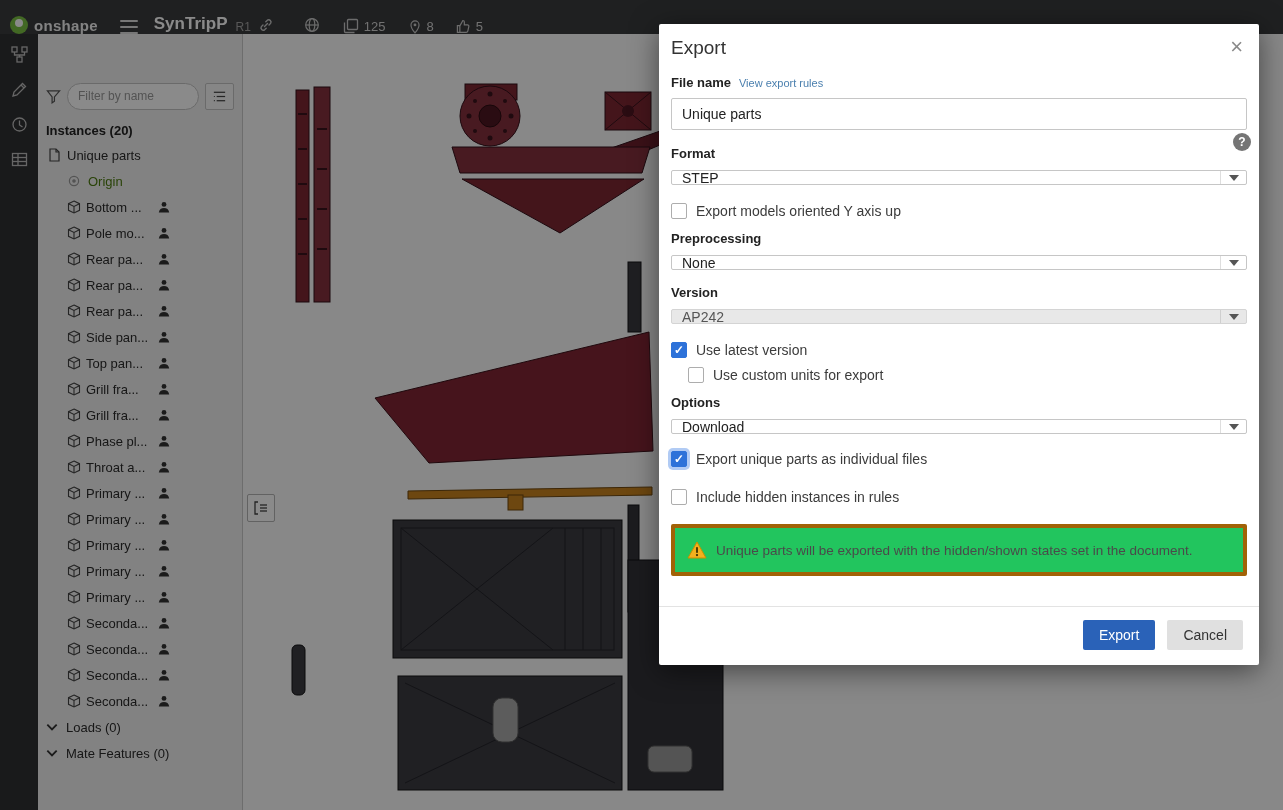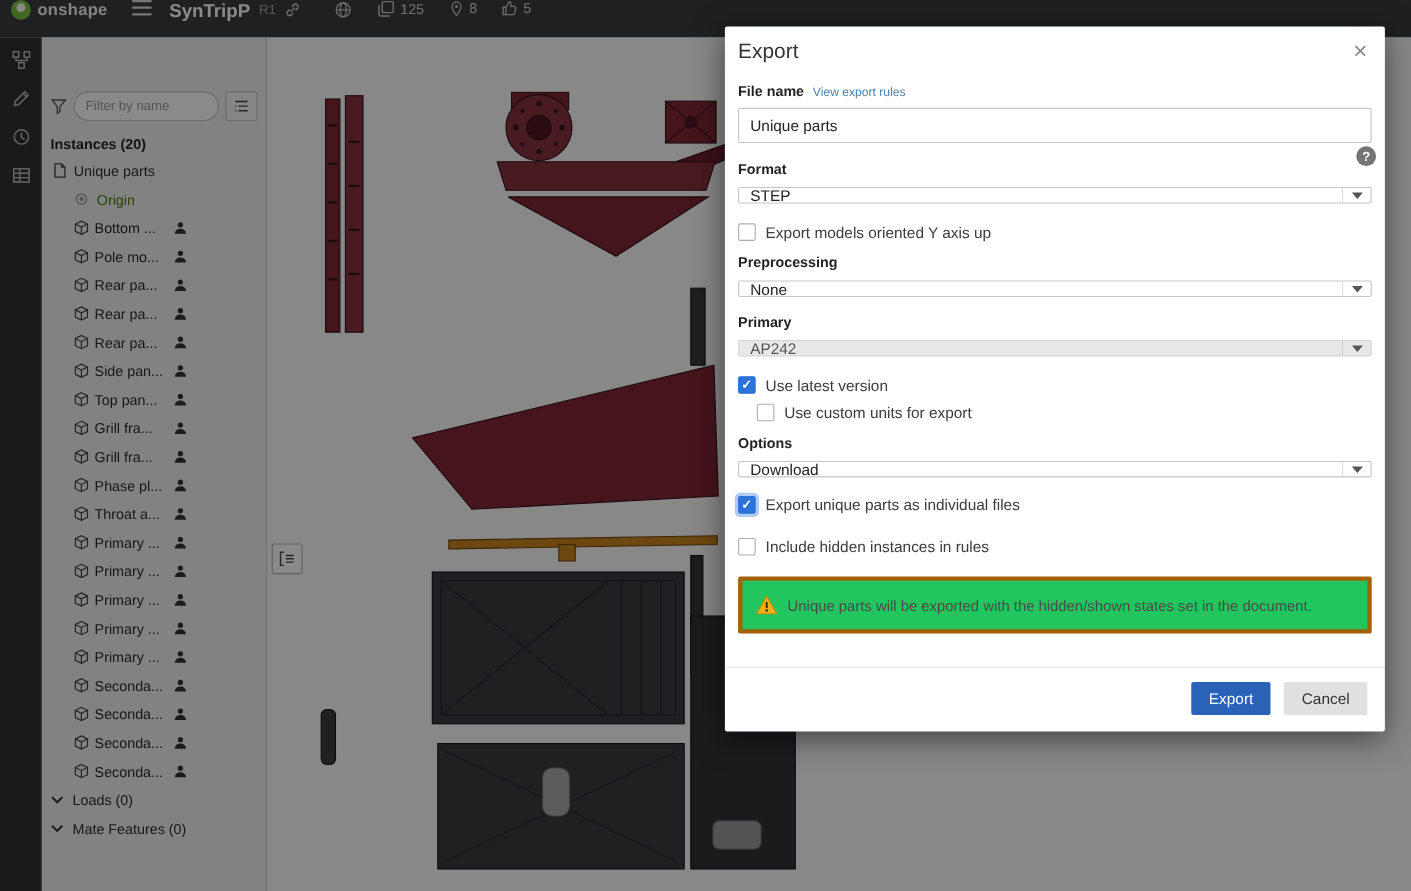--- a/index.html
+++ b/index.html
@@ -1,20 +1,20 @@
 <!DOCTYPE html>
 <html><head>
 <meta charset="utf-8">
 <style>
   * { margin:0; padding:0; box-sizing:border-box; }
   html,body { width:1283px; height:810px; overflow:hidden; font-family:"Liberation Sans",sans-serif; }
   .app { position:relative; width:1283px; height:810px; background:#fff; overflow:hidden; }
 
   
-  .topbar { height:34px; background:#3a3c3e; display:flex; align-items:flex-start; padding:0 10px; color:#e8e8e8; }
+  .topbar { height:34px; background:#3a3c3e; display:flex; align-items:flex-end; padding:0 10px; color:#e8e8e8; }
   .logo { display:flex; align-items:center; gap:6px; margin-right:22px; }
   .logo-mark { width:18px; height:18px; border-radius:50%; background:#7ac143; position:relative; }
   .logo-mark::after { content:""; position:absolute; left:5px; top:3px; width:8px; height:8px; border-radius:50%; background:#fff; }
   .logo-text { font-size:15px; font-weight:bold; color:#f2f2f2; letter-spacing:.3px; }
   .hamburger { width:18px; height:14px; display:flex; flex-direction:column; justify-content:space-between; margin-right:16px; cursor:pointer; }
   .hamburger span { display:block; height:2px; background:#dcdcdc; border-radius:1px; }
   .doc-title { font-size:17px; font-weight:bold; color:#fff; margin-right:8px; }
   .revision { font-size:12px; color:#a3a3a3; margin-top:2px; }
   .tb-icon { width:18px; height:18px; display:inline-flex; align-items:center; justify-content:center; cursor:pointer; }
   .tb-icon svg { width:16px; height:16px; }
@@ -654,21 +654,21 @@
         <span class="cb"></span>
         <span>Export models oriented Y axis up</span>
       </label>
 
       <div class="fld-label lbl-mt12">Preprocessing</div>
       <div class="select">
         <span>None</span>
         <span class="caret"></span>
       </div>
 
-      <div class="fld-label lbl-mt15">Primary</div>
+      <div class="fld-label lbl-mt15">Version</div>
       <div class="select disabled">
         <span>AP242</span>
         <span class="caret"></span>
       </div>
 
       <label class="check-row mt18">
         <span class="cb on"></span>
         <span>Use latest version</span>
       </label>
 

